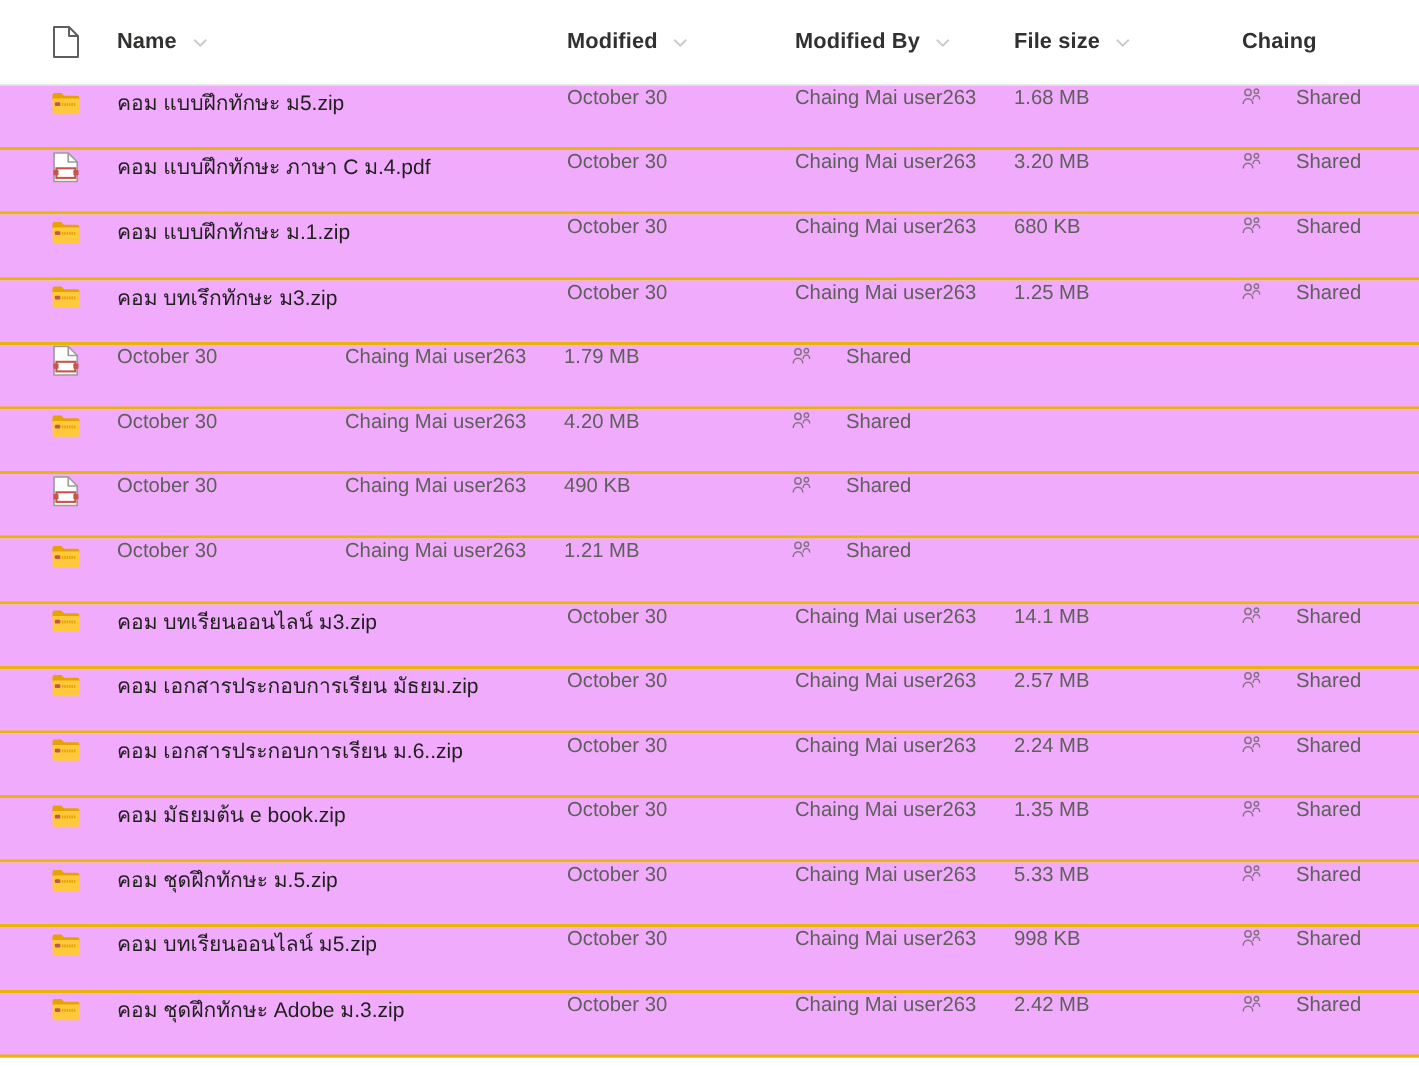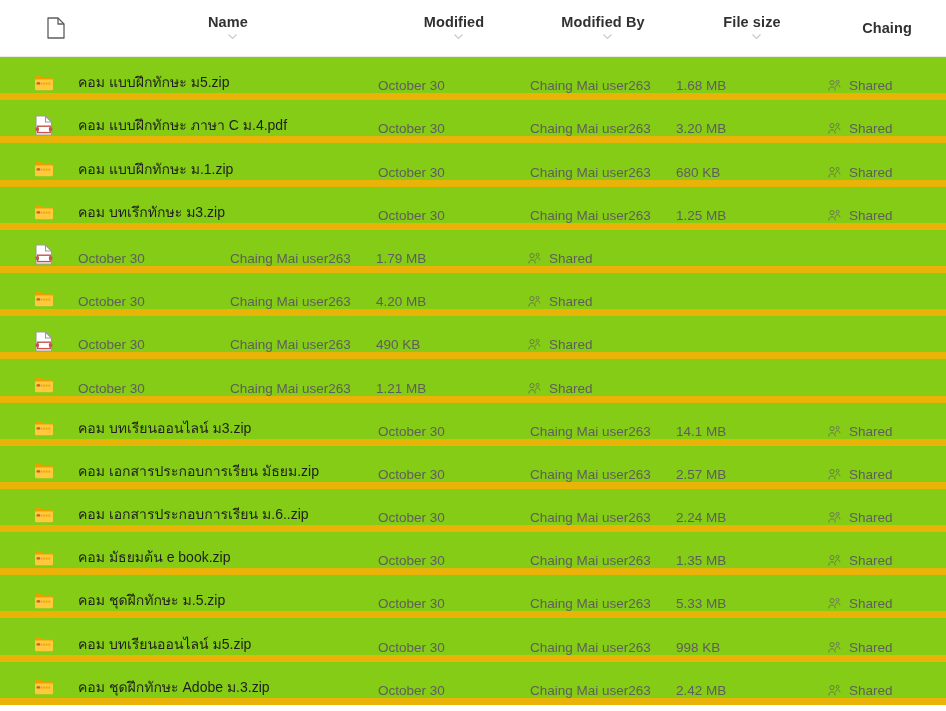--- a/index.html
+++ b/index.html
@@ -27,21 +27,20 @@
     padding-left: 0;
   }
   .header-cell {
     display: flex;
     align-items: center;
     font-size: 14.5px;
     font-weight: bold;
     color: #323130;
     white-space: nowrap;
     letter-spacing: 0.1px;
-    flex-direction: column;
   }
   .chev {
     display: inline-block;
     margin-left: 9px;
     width: 13px;
     height: 13px;
     opacity: 0.55;
   }
   .chev svg { display: block; }
 
@@ -49,41 +48,41 @@
   .col-icon   { width: 78px;  padding-left: 33px; flex: 0 0 78px; }
   .col-name   { width: 300px; flex: 0 0 300px; }
   .col-mod    { width: 152px; flex: 0 0 152px; }
   .col-modby  { width: 146px; flex: 0 0 146px; }
   .col-size   { width: 152px; flex: 0 0 152px; }
   .col-share  { width: 118px; flex: 0 0 118px; }
 
   
   .row {
     display: flex;
-    align-items: flex-end;
+    align-items: flex-start;
     height: 43.2px;
-    border-bottom: 7px solid #eab308;
-    background: #84cc16;
+    border-bottom: 2px solid #eab308;
+    background: #f0abfc;
   }
 
   .cell {
     font-size: 13.5px;
     color: #605e5c;
     white-space: nowrap;
     overflow: hidden;
     text-overflow: ellipsis;
   }
   .cell.name {
     color: #201f1e;
     font-size: 14px;
   }
   .cell.share {
     display: flex;
     align-items: center;
-    gap: 8px;
+    gap: 23px;
   }
 
   .icon-wrap {
     width: 22px;
     height: 22px;
     display: flex;
     align-items: center;
     justify-content: center;
   }
   .icon-wrap svg { display: block; }

